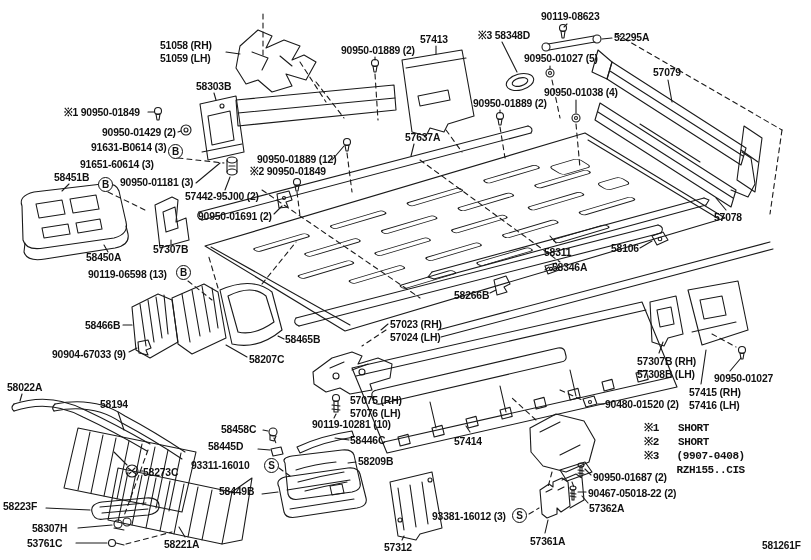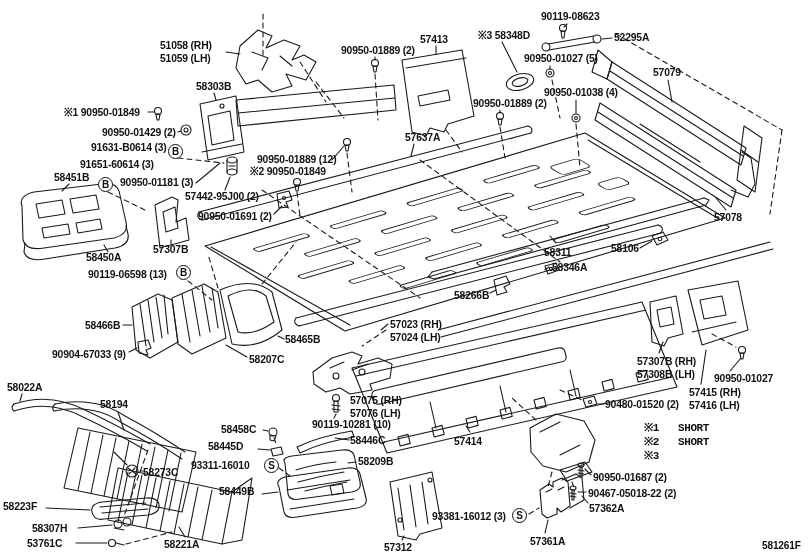--- a/index.html
+++ b/index.html
@@ -504,17 +504,18 @@
     <div class="legend-row">
       <span class="mk">※1</span>
       <span>SHORT</span>
     </div>
     <div class="legend-row">
       <span class="mk">※2</span>
       <span>SHORT</span>
     </div>
     <div class="legend-row">
       <span class="mk">※3</span>
+      <span>(9907-0408) RZH155..CIS</span>
     </div>
   </div>
 
   <div class="diagram-code">581261F</div>
 </div>
 
 </body></html>

